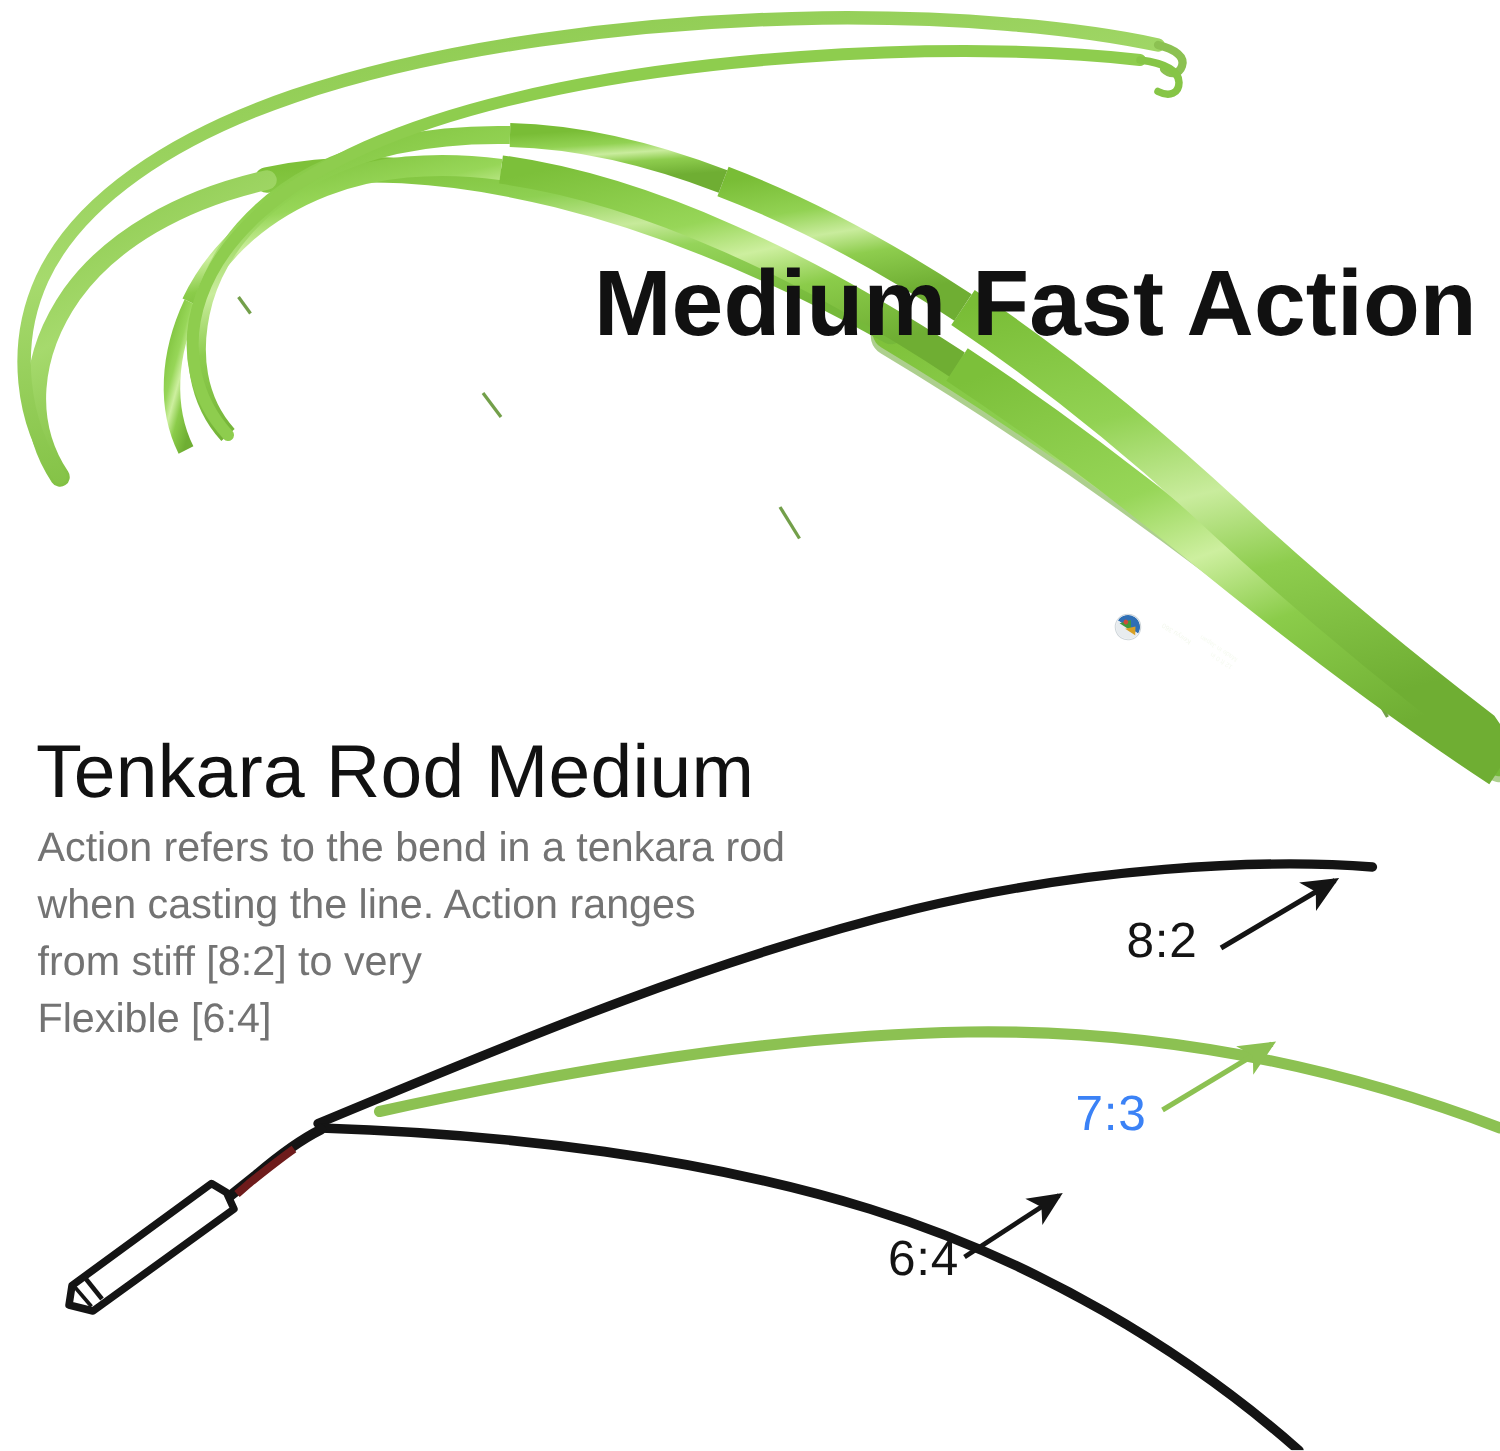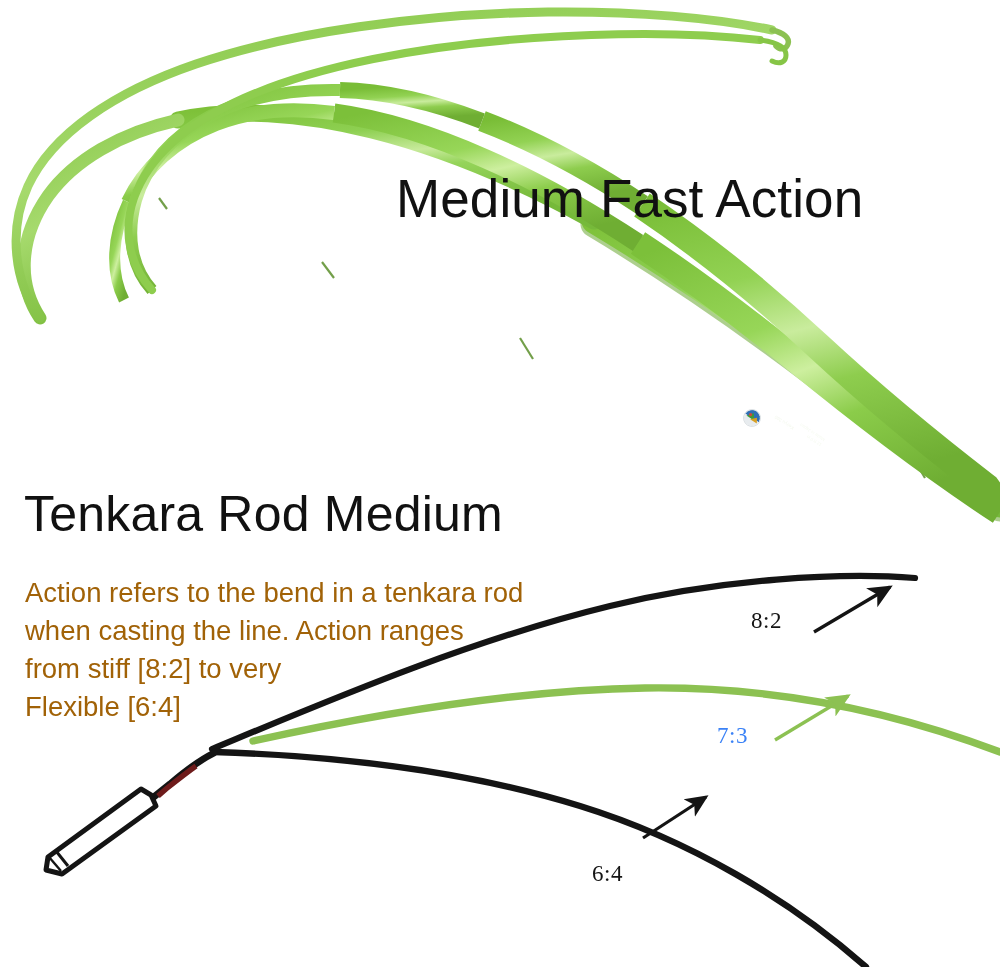--- a/index.html
+++ b/index.html
@@ -29,59 +29,59 @@
   }
   .txt {
     position: absolute;
     color: #141414;
     white-space: pre;
     line-height: 1.0;
   }
   #title-medium-fast {
     left: 396px;
     top: 172px;
-    font-size: 53px;
+    font-size: 62px;
     letter-spacing: 0.1px;
     color: #111111;
+    font-weight: bold;
   }
   #title-tenkara {
     left: 24px;
     top: 489px;
     font-size: 50px;
     letter-spacing: 0.2px;
     color: #111111;
   }
   #body-paragraph {
     left: 25px;
-    top: 574px;
+    top: 546px;
     font-size: 27.5px;
     line-height: 38px;
-    color: #a16207;
+    color: #737373;
     white-space: pre-line;
     width: 560px;
   }
   .curve-label {
     position: absolute;
-    font-size: 23px;
+    font-size: 33px;
     letter-spacing: 0.5px;
-    font-family: Liberation Serif, serif;
   }
   #label-82 {
     left: 751px;
     top: 608px;
     color: #141414;
   }
   #label-73 {
     left: 717px;
     top: 723px;
     color: #3b82f6;
   }
   #label-64 {
     left: 592px;
-    top: 861px;
+    top: 820px;
     color: #141414;
     text-align: right;
   }
 </style>
 </head>
 <body>
 
 <div id="stage">
 
   <svg class="layer" id="rod-layer" viewBox="0 0 1000 967" aria-hidden="true">

